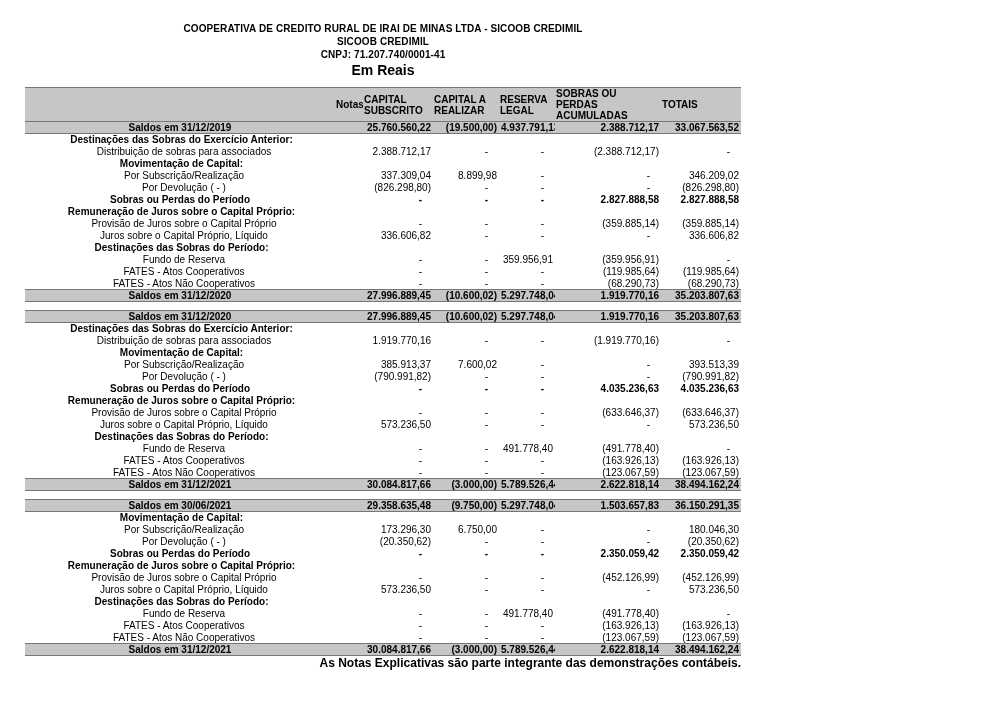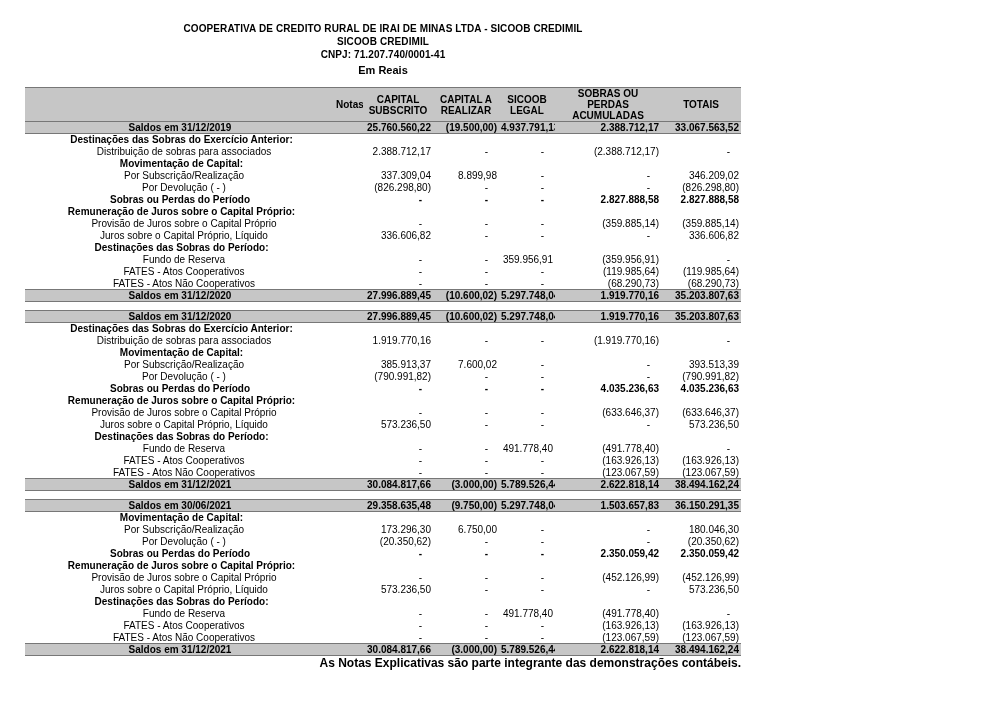--- a/index.html
+++ b/index.html
@@ -15,21 +15,21 @@
   .page { padding: 22px 0 0 25px; }
 
   .doc-header { width: 716px; text-align: center; }
   .doc-header .t-line {
     font-size: 10px;
     font-weight: bold;
     line-height: 13px;
     letter-spacing: 0.1px;
   }
   .doc-header .t-small {
-    font-size: 11px;
+    font-size: 14px;
     font-weight: bold;
     margin-top: 4px;
     line-height: 11px;
   }
 
   table.statement {
     width: 716px;
     margin-top: 11px;
     border-collapse: collapse;
     table-layout: fixed;
@@ -39,21 +39,21 @@
   col.c-cs     { width: 70px;  }
   col.c-car    { width: 66px;  }
   col.c-rl     { width: 56px;  }
   col.c-sobras { width: 106px; }
   col.c-tot    { width: 80px;  }
 
   thead th {
     background: var(--band);
     font-size: 10px;
     font-weight: bold;
-    text-align: center;
+    text-align: left;
     vertical-align: middle;
     height: 34px;
     line-height: 11px;
     padding: 0 1px;
     border-top: 1px solid #777;
     border-bottom: 1px solid #777;
     white-space: normal;
     overflow: hidden;
   }
   thead th.th-notas { text-align: center; padding-right: 3px; }
@@ -117,21 +117,21 @@
         <col class="c-rl">
         <col class="c-sobras">
         <col class="c-tot">
     </colgroup>
     <thead>
       <tr>
         <th class="th-label"></th>
         <th class="th-notas">Notas</th>
         <th>CAPITAL SUBSCRITO</th>
         <th>CAPITAL A REALIZAR</th>
-        <th>SICOOB LEGAL</th>
+        <th>RESERVA LEGAL</th>
         <th>SOBRAS OU PERDAS ACUMULADAS</th>
         <th>TOTAIS</th>
       </tr>
     </thead>
     <tbody id="table-body">
         <tr class="row-total">
           <td class="cell-label">Saldos em 31/12/2019</td>
           <td class="cell-num"></td>
           <td class="cell-num">25.760.560,22</td>
           <td class="cell-num">(19.500,00)</td>

